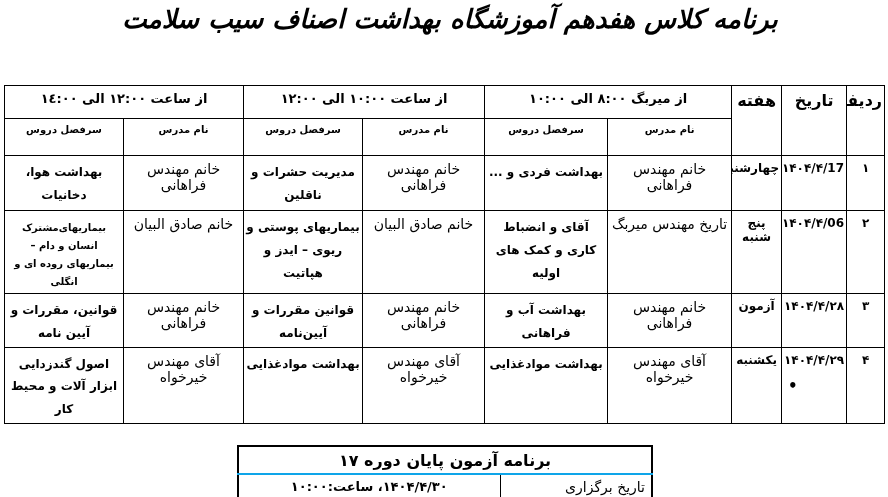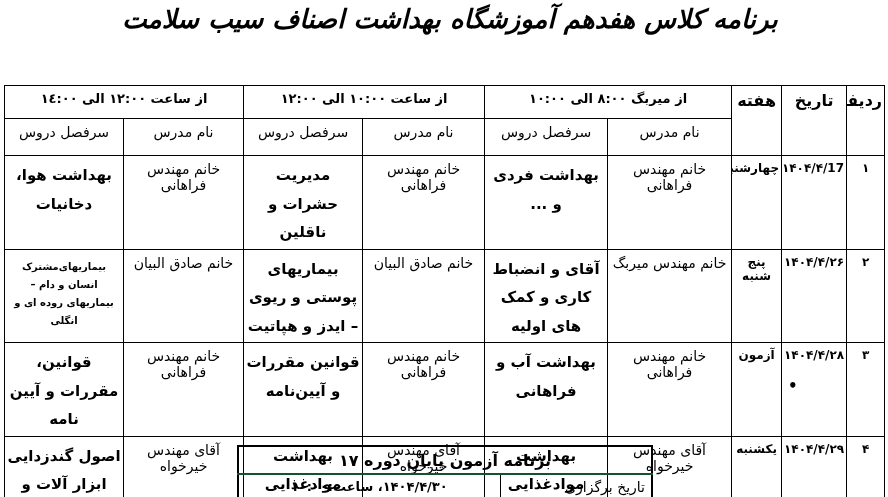--- a/index.html
+++ b/index.html
@@ -31,26 +31,26 @@
   }
   table.schedule td, table.schedule th {
     border: 1px solid #000;
     text-align: center;
     vertical-align: top;
     padding: 5px 2px 2px 2px;
     overflow: hidden;
   }
   th.time-span { font-size: 13px; font-weight: bold; padding-top: 7px; }
   th.corner    { font-size: 16px; font-weight: bold; padding-top: 7px; }
-  th.sub       { font-size: 14px; font-weight: normal; vertical-align: middle; }
+  th.sub       { font-size: 10px; font-weight: bold; vertical-align: middle; }
   td.num   { font-size: 12px; font-weight: bold; padding-top: 9px; }
   td.date  { font-size: 12px; font-weight: bold; padding-top: 9px; }
   td.day   { font-size: 12px; font-weight: bold; padding-top: 9px; }
   td.teacher { font-size: 14px; font-weight: normal; padding-top: 7px; }
-  td.topic { font-size: 15px; font-weight: bold; padding-top: 8px; line-height: 1.9; }
+  td.topic { font-size: 12px; font-weight: bold; padding-top: 8px; line-height: 1.9; }
   td.topic.small { font-size: 10px; line-height: 1.8; padding-top: 8px; }
   .bullet {
     position: absolute;
     top: 377px; left: 788px;
     font-size: 15px; font-weight: bold;
   }
   table.exam {
     position: absolute;
     top: 445px; left: 237px;
     width: 414px;
@@ -62,21 +62,21 @@
   table.exam td, table.exam th {
     border: 1px solid #000;
     padding: 3px 6px;
     vertical-align: middle;
   }
   table.exam th.exam-title {
     text-align: center;
     font-size: 16px;
     font-weight: bold;
     height: 28px;
-    border-bottom: 2px solid #14532d;
+    border-bottom: 2px solid #0ea5e9;
   }
   td.exam-label { text-align: right; font-size: 14px; font-weight: normal; height: 25px; }
   td.exam-value { text-align: center; font-size: 13px; font-weight: bold; }
 </style>
 </head>
 <body>
 
 <div class="title">برنامه کلاس هفدهم آموزشگاه بهداشت اصناف سیب سلامت</div>
 
 <table class="schedule">
@@ -114,23 +114,23 @@
     <td class="day">چهارشنبه</td>
     <td class="teacher">خانم مهندس فراهانی</td>
     <td class="topic">بهداشت فردی و ...</td>
     <td class="teacher">خانم مهندس فراهانی</td>
     <td class="topic">مدیریت حشرات و ناقلین</td>
     <td class="teacher">خانم مهندس فراهانی</td>
     <td class="topic">بهداشت هوا، دخانیات</td>
   </tr>
   <tr style="height:72px">
     <td class="num">۲</td>
-    <td class="date">۱۴۰۴/۴/۲۶</td>
+    <td class="date">۱۴۰۴/۴/06</td>
     <td class="day">پنج شنبه</td>
-    <td class="teacher">خانم مهندس میربگ</td>
+    <td class="teacher">تاریخ مهندس میربگ</td>
     <td class="topic">آقای و انضباط کاری و کمک های اولیه</td>
     <td class="teacher">خانم صادق البیان</td>
     <td class="topic">بیماریهای پوستی و ریوی – ایدز و هپاتیت</td>
     <td class="teacher">خانم صادق البیان</td>
     <td class="topic small">بیماریهای‌مشترک انسان و دام – بیماریهای روده ای و انگلی</td>
   </tr>
   <tr style="height:48px">
     <td class="num">۳</td>
     <td class="date">۱۴۰۴/۴/۲۸</td>
     <td class="day">آزمون</td>

